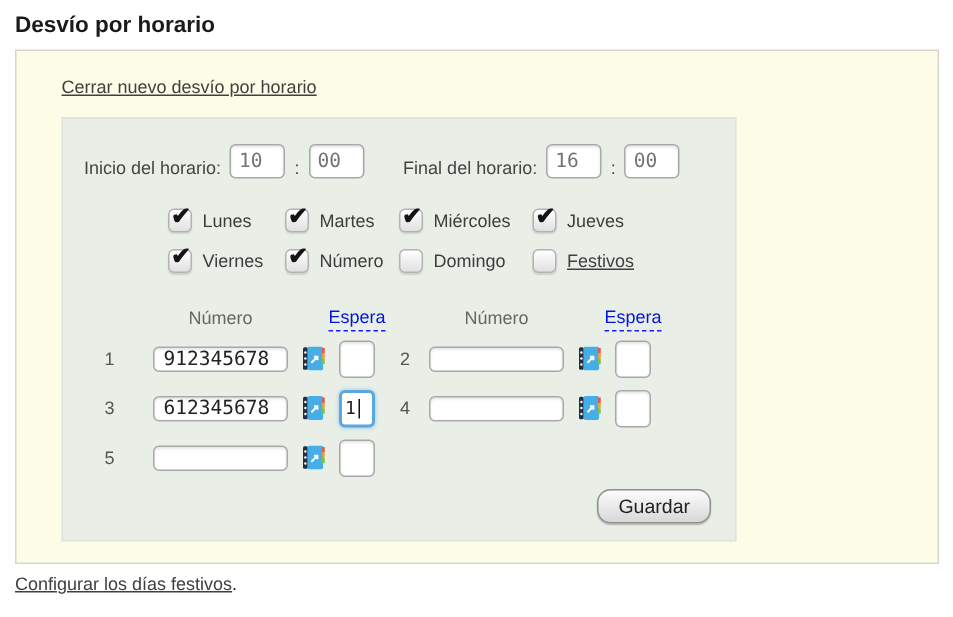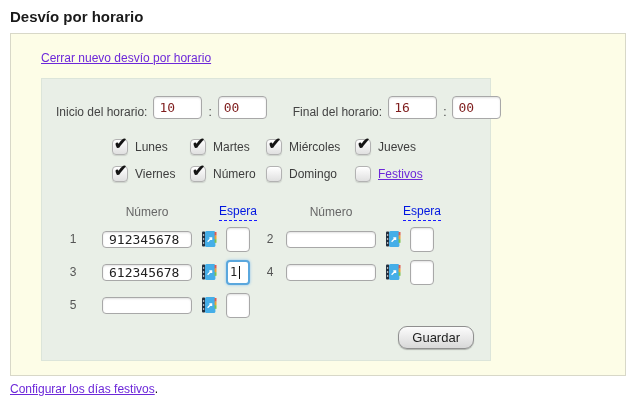--- a/index.html
+++ b/index.html
@@ -5,34 +5,34 @@
   * { margin:0; padding:0; box-sizing:border-box; }
   html,body { width:635px; height:411px; background:#ffffff;
     font-family:"Liberation Sans", sans-serif; position:relative; overflow:hidden; }
 
   .page-title { position:absolute; left:10px; top:8px; font-size:15px;
     font-weight:bold; color:#1a1a1a; }
 
   .outer-panel { position:absolute; left:10px; top:33px; width:616px; height:343px;
     background:#fdfde7; border:1px solid #d8d8c8; }
 
-  a.link { color:#6d28d9; text-decoration:underline; font-size:12px; cursor:pointer; }
+  a.link { color:#404040; text-decoration:underline; font-size:12px; cursor:pointer; }
 
   .close-link { position:absolute; left:30px; top:17px; }
 
   .inner-panel { position:absolute; left:30px; top:44px; width:450px; height:283px;
     background:#e9efe7; border:1px solid #dce5da; }
 
   
   .time-row { position:absolute; left:14px; top:17px; display:flex; align-items:flex-end; }
   .time-label { font-size:12px; color:#444; margin-right:6px; white-space:nowrap; }
   .time-label.second { margin-left:26px; }
   .colon { font-size:12px; color:#444; margin:0 6px; }
-  input.time-input { width:49px; height:23px; border:1px solid #a8a8a8; border-radius:4px;
-    background:#fff; font-family:"DejaVu Sans Mono", monospace; font-size:13px; color:#7f1d1d;
+  input.time-input { width:37px; height:23px; border:1px solid #a8a8a8; border-radius:4px;
+    background:#fff; font-family:"DejaVu Sans Mono", monospace; font-size:13px; color:#737373;
     padding:1px 5px; box-shadow:inset 0 1px 2px rgba(0,0,0,.12); }
 
   
   .days-grid { position:absolute; left:70px; top:60px; display:grid;
     grid-template-columns:78px 76px 89px auto; row-gap:11px; }
   .day-cell { display:flex; align-items:center; }
   .cb { width:16px; height:16px; border:1px solid #b2b2b2; border-radius:4px;
     background:linear-gradient(#ffffff,#e0e0e0); position:relative; flex:0 0 auto;
     box-shadow:inset 0 1px 1px rgba(255,255,255,.8), 0 1px 1px rgba(0,0,0,.12); cursor:pointer; }
   .cb.checked::after { content:"✔"; position:absolute; left:1px; top:-6px;

